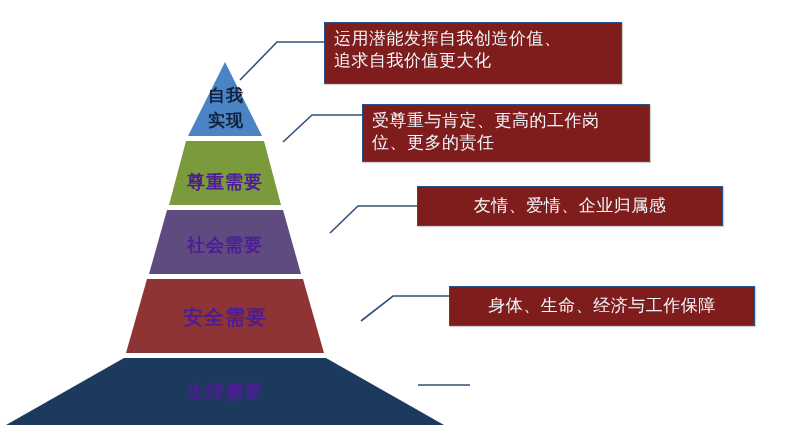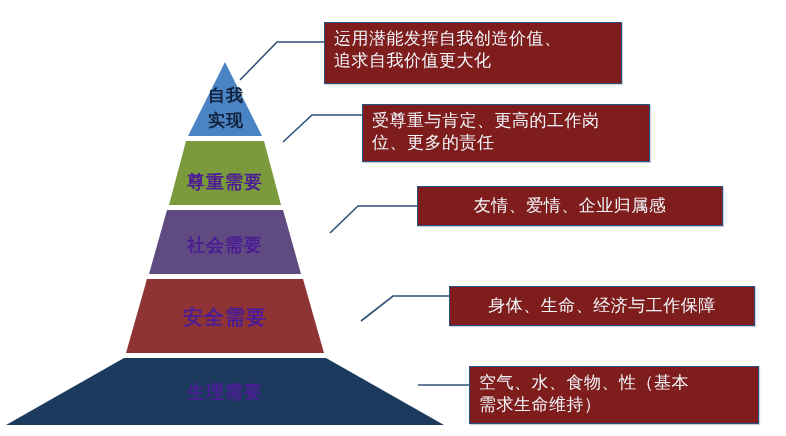--- a/index.html
+++ b/index.html
@@ -120,18 +120,14 @@
   </div>
 
   <div class="callout center" style="left:417px; top:186px; width:306px; height:40px; display:flex; align-items:center; justify-content:center;">
     <div>友情、爱情、企业归属感</div>
   </div>
 
   <div class="callout center" style="left:449px; top:286px; width:306px; height:40px; display:flex; align-items:center; justify-content:center;">
     <div>身体、生命、经济与工作保障</div>
   </div>
 
-  <div class="callout left" style="left:469px; top:366px; width:290px; height:58px;">
-    <div>空气、水、食物、性（基本</div>
-    <div>需求生命维持）</div>
-  </div>
 
 </div>
 
 </body></html>

